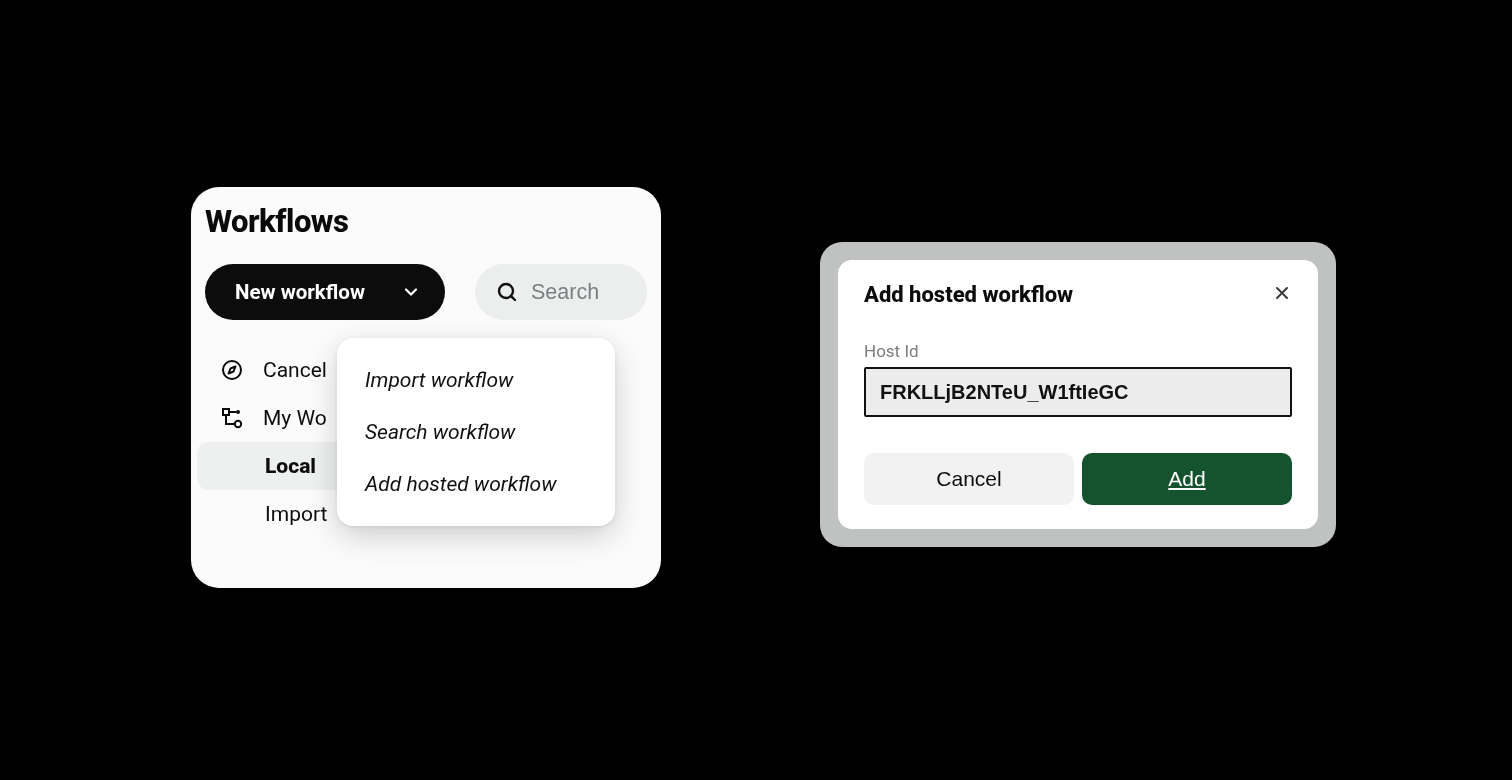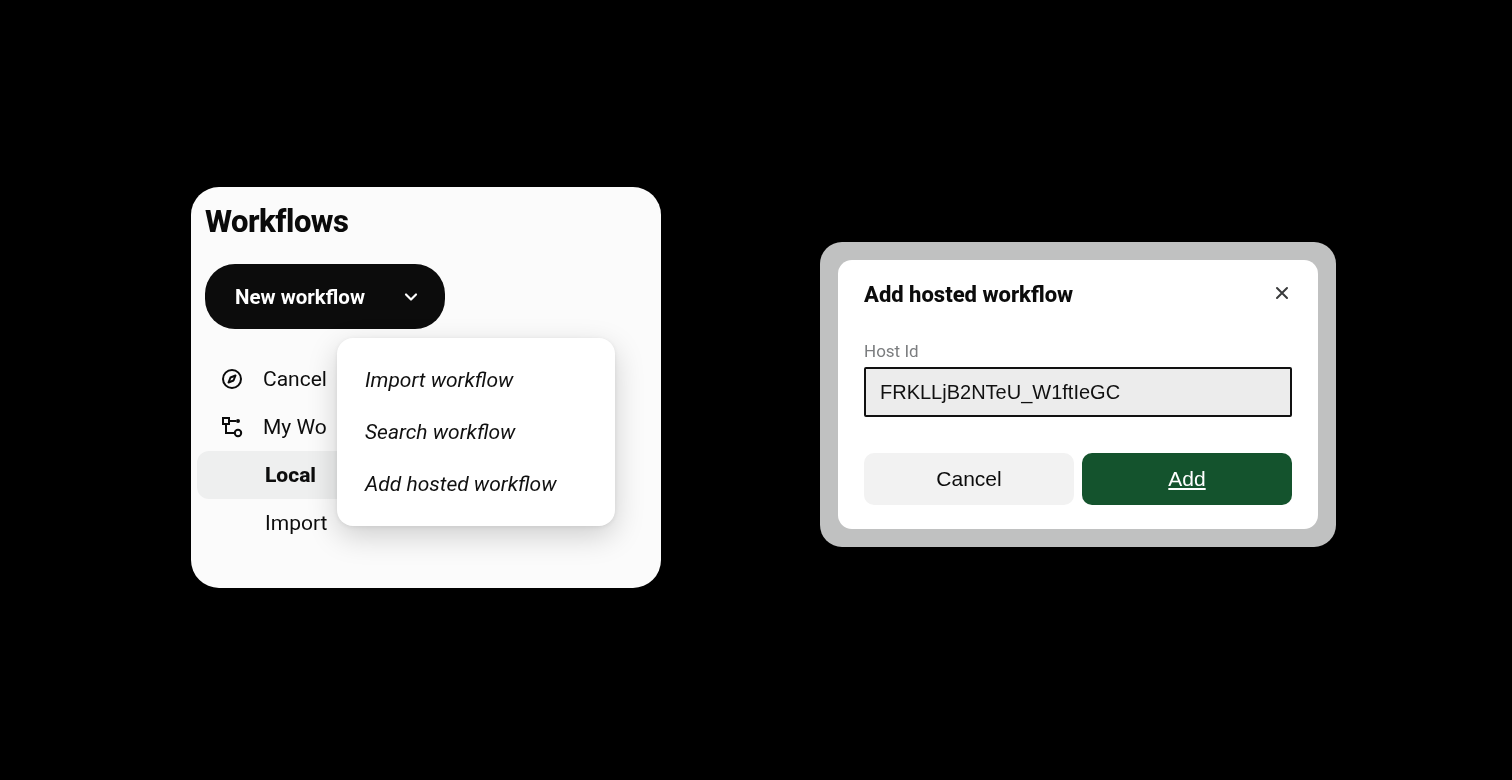--- a/index.html
+++ b/index.html
@@ -33,21 +33,21 @@
     }
     .toolbar {
       display: flex;
       gap: 30px;
       padding: 14px 14px 0 14px;
       align-items: center;
     }
     .new-workflow-btn {
       background: #0c0c0c;
       color: #fff;
-      height: 65px;
+      height: 56px;
       border-radius: 30px;
       display: inline-flex;
       align-items: center;
       padding: 0 24px 0 30px;
       font-size: 20.5px;
       font-weight: 700;
       gap: 36px;
       cursor: pointer;
       user-select: none;
     }
@@ -163,20 +163,21 @@
     .text-input {
       width: 100%;
       height: 50px;
       border: 2px solid #111;
       border-radius: 2px;
       background: #ececec;
       padding: 0 14px;
       font-size: 20px;
       color: #111;
       outline: none;
+      font-weight: bold;
     }
     .dialog-actions {
       display: flex;
       gap: 8px;
       margin-top: 36px;
     }
     .btn {
       flex: 1;
       height: 52px;
       border-radius: 10px;
@@ -199,20 +200,29 @@
   <div class="page-title">Workflows</div>
 
   <div class="toolbar">
     <div class="new-workflow-btn">
       <span>New workflow</span>
       <span class="chev">
         <svg width="20" height="20" viewBox="0 0 24 24" fill="none">
             <path d="M6 9l6 6 6-6" stroke="#fff" stroke-width="2.6" stroke-linecap="round" stroke-linejoin="round"></path>
           </svg>
       </span>
+    </div>
+    <div class="search-pill">
+      <span class="icon">
+        <svg width="24" height="24" viewBox="0 0 24 24" fill="none">
+            <circle cx="11" cy="11" r="7" stroke="#111" stroke-width="2.4"></circle>
+            <path d="M20 20l-3.2-3.2" stroke="#111" stroke-width="2.4" stroke-linecap="round"></path>
+          </svg>
+      </span>
+      <input type="text" placeholder="Search" style="">
     </div>
   </div>
 
   <div class="side-list">
     <div class="side-item">
       <span class="icon">
         <svg width="24" height="24" viewBox="0 0 24 24" fill="none">
             <circle cx="12" cy="12" r="9" stroke="#0b0b0b" stroke-width="2"></circle>
             <path d="M15.5 8.5l-2 5-5 2 2-5 5-2z" stroke="#0b0b0b" stroke-width="2" stroke-linejoin="round"></path>
           </svg>

